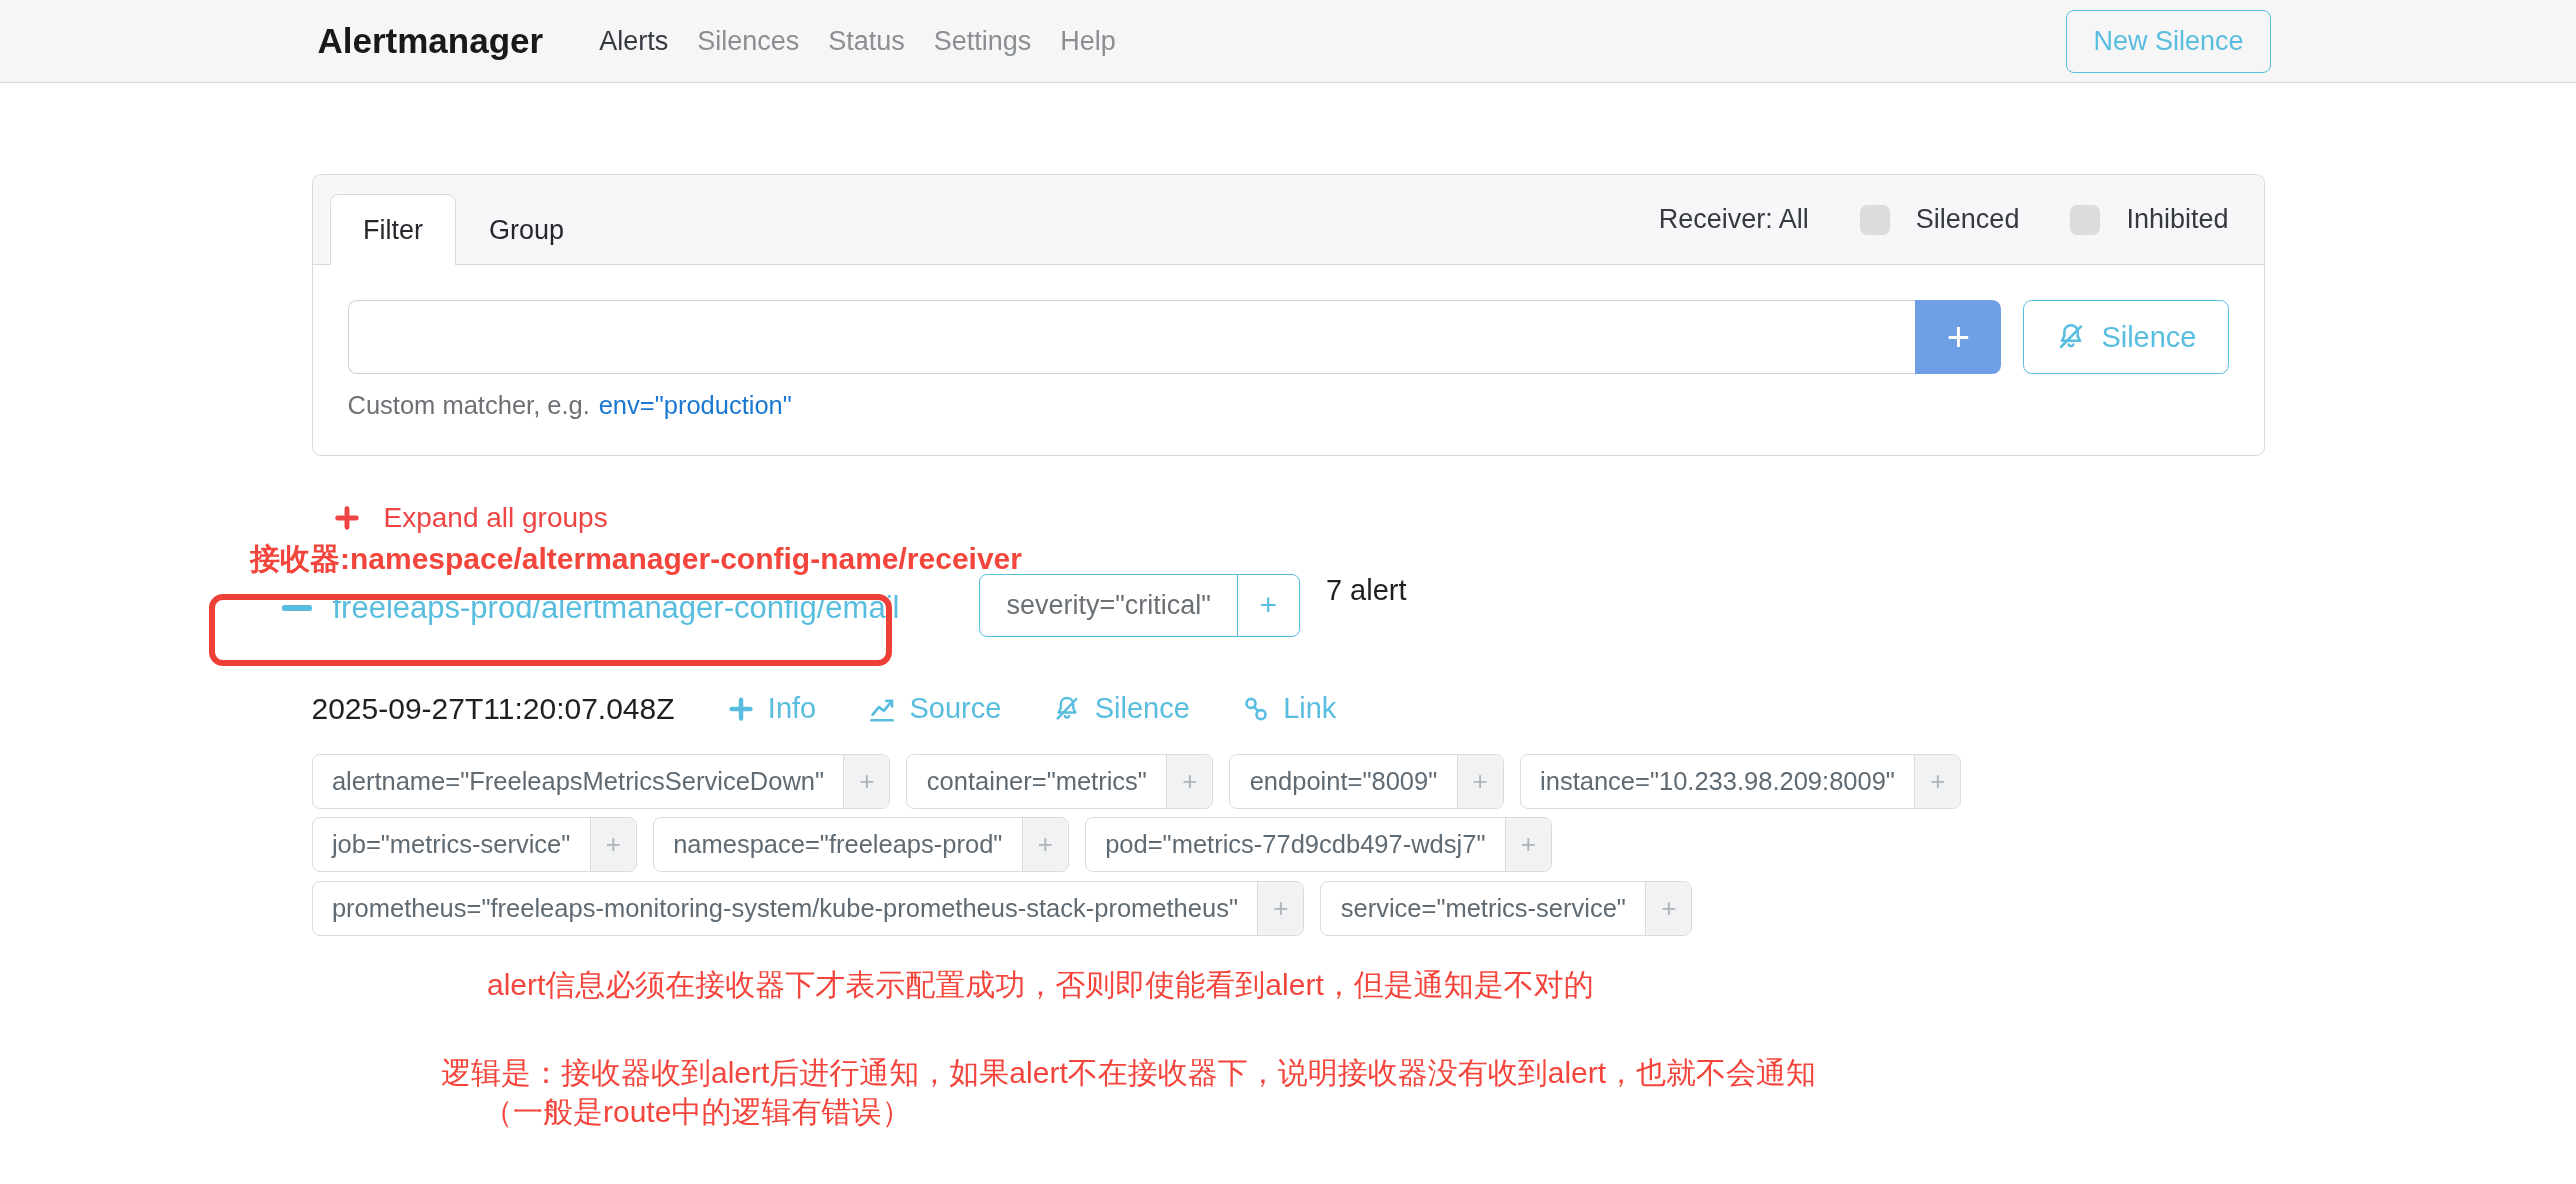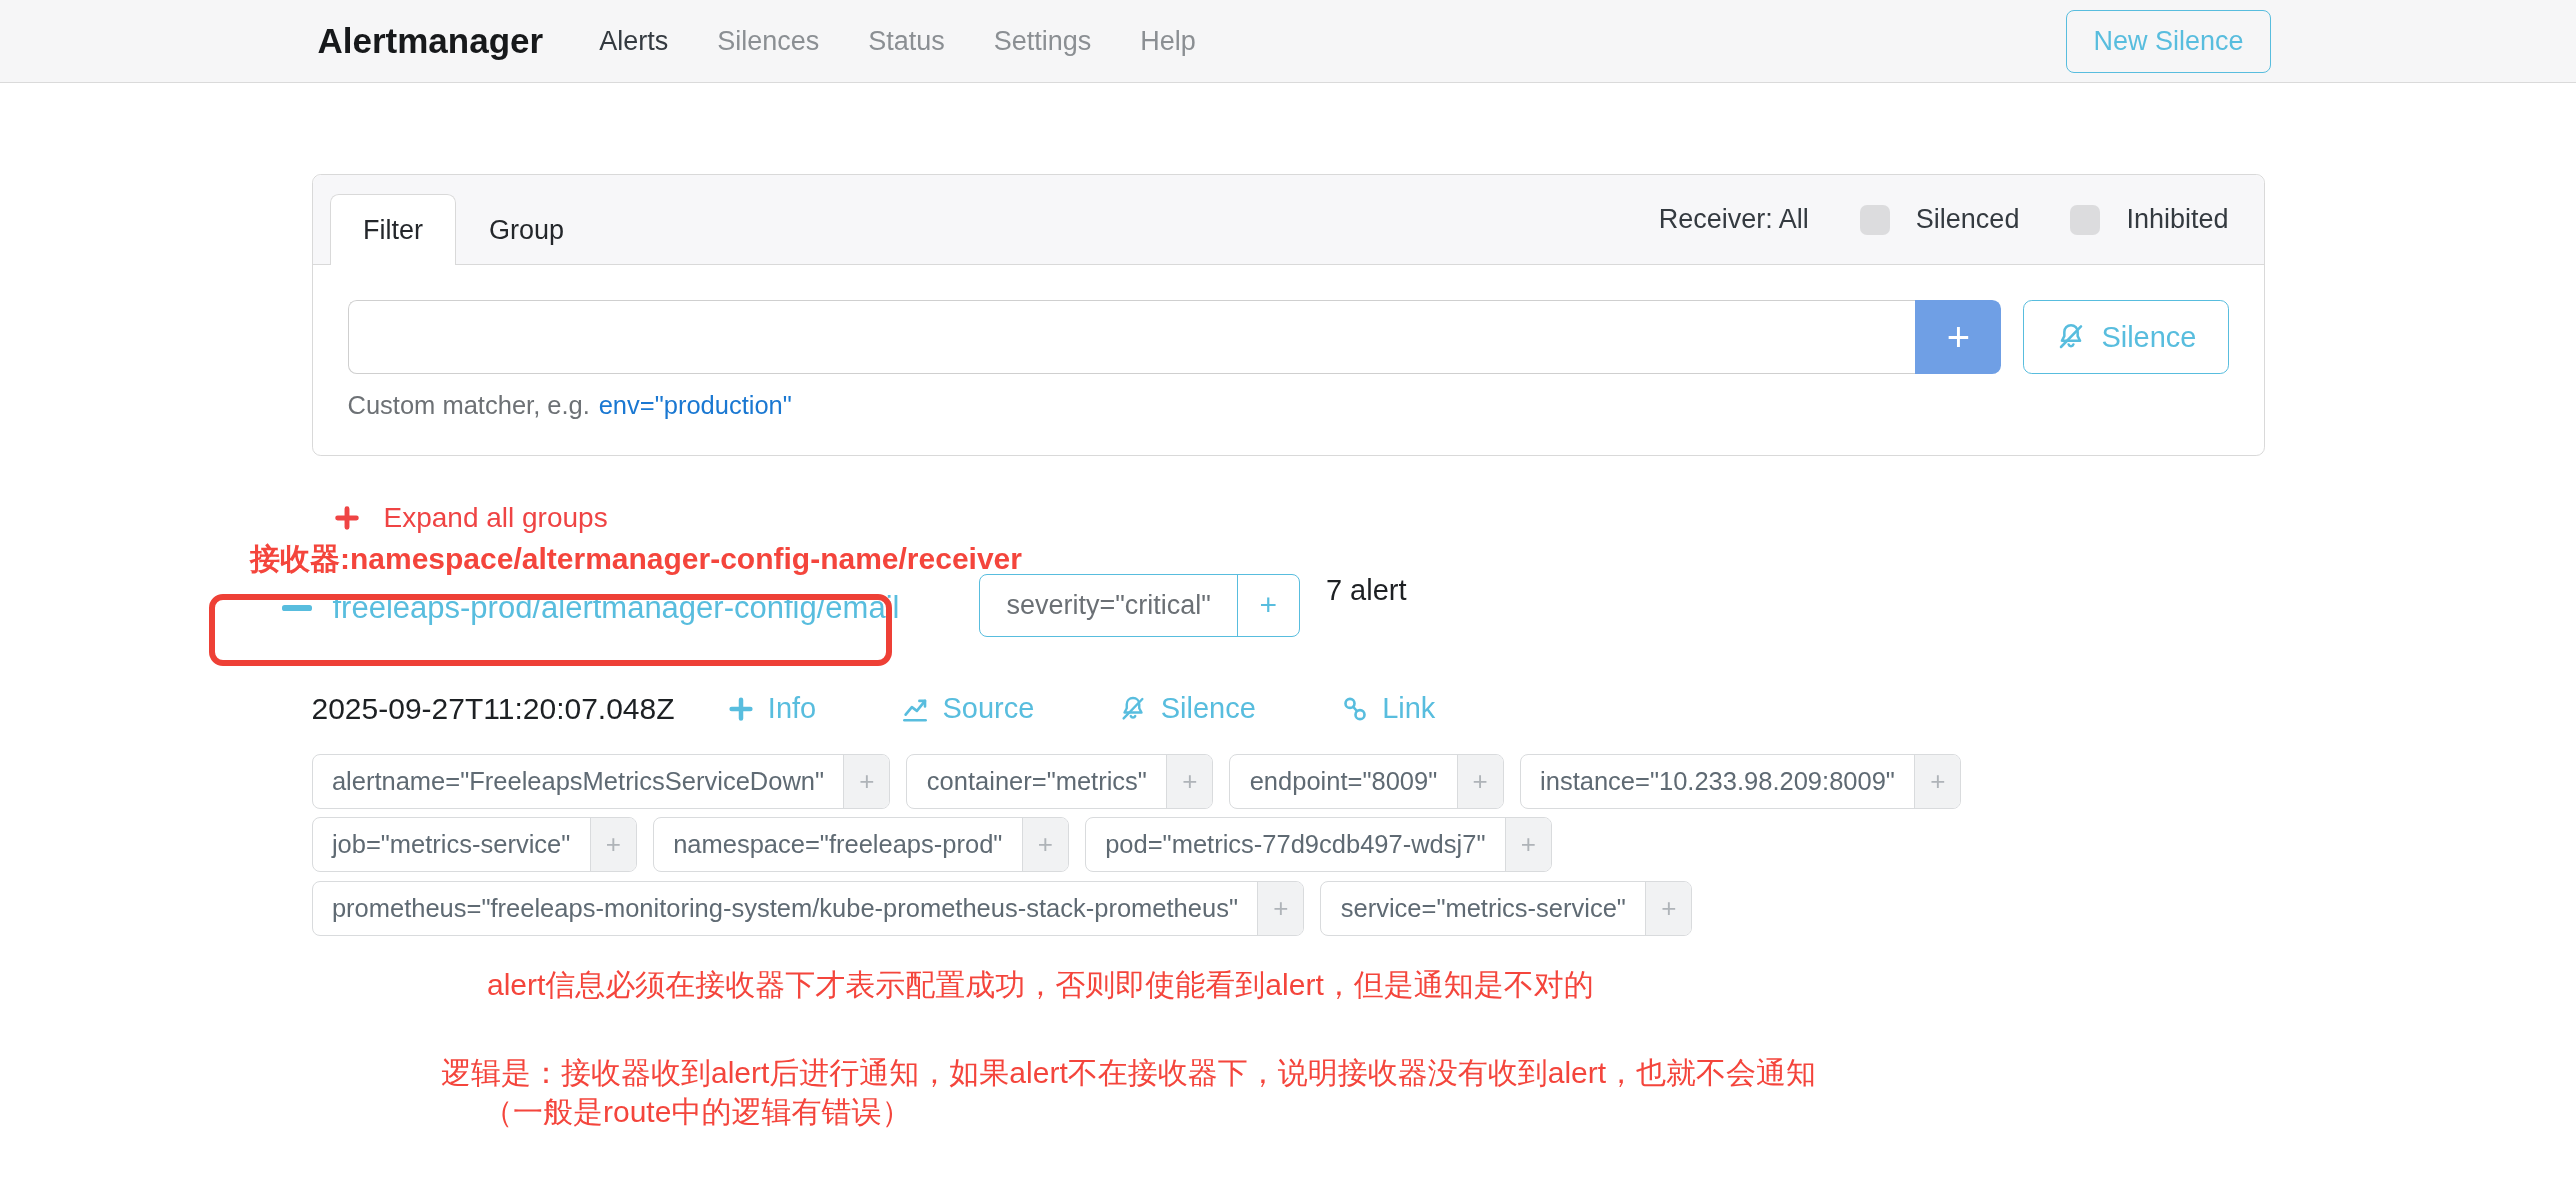--- a/index.html
+++ b/index.html
@@ -21,21 +21,21 @@
   }
   .nav-inner {
     width: 1953px; height: 100%;
     margin: 0 auto;
     display: flex; align-items: center;
   }
   .brand {
     font-size: 35px; font-weight: 600; color: #17191b;
     margin-right: 42px; cursor: pointer; text-decoration: none;
   }
-  .nav-links { display: flex; align-items: center; gap: 21px; }
+  .nav-links { display: flex; align-items: center; gap: 1px; }
   .nav-link {
     font-size: 27px; color: #8b8f93;
     padding: 8.8px 14px; cursor: pointer; text-decoration: none;
   }
   .nav-link.active { color: #343a40; }
   .spacer { flex: 1; }
   .btn-new-silence {
     background: transparent;
     border: 1.8px solid #58bdde; color: #58bdde;
     font-size: 27px; font-family: inherit;
@@ -145,21 +145,21 @@
     color: #58bdde; font-size: 30px; font-family: inherit; cursor: pointer;
   }
   .alert-count { margin-left: 26px; font-size: 29px; color: #1d2023; }
 
   
   .alert-head {
     margin-top: 50px;
     display: flex; align-items: center;
   }
   .timestamp { font-size: 30px; color: #1d2023; }
-  .actions { display: flex; align-items: center; margin-left: 51px; gap: 84px; }
+  .actions { display: flex; align-items: center; margin-left: 51px; gap: 51px; }
   .action-link {
     display: flex; align-items: center; gap: 12.3px;
     color: #58bdde; font-size: 29px; cursor: pointer; text-decoration: none;
   }
   .action-link svg { width: 30px; height: 30px; }
 
   .chips {
     margin-top: 28px; width: 1760px;
     display: flex; flex-wrap: wrap; gap: 8.8px 16px;
   }

